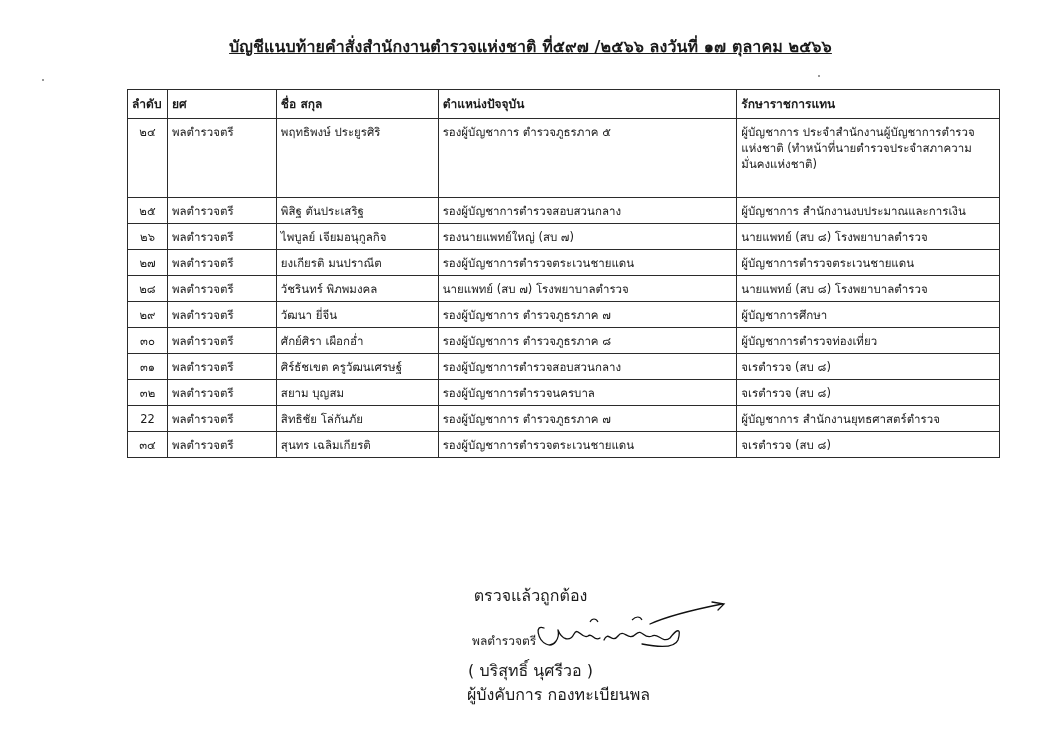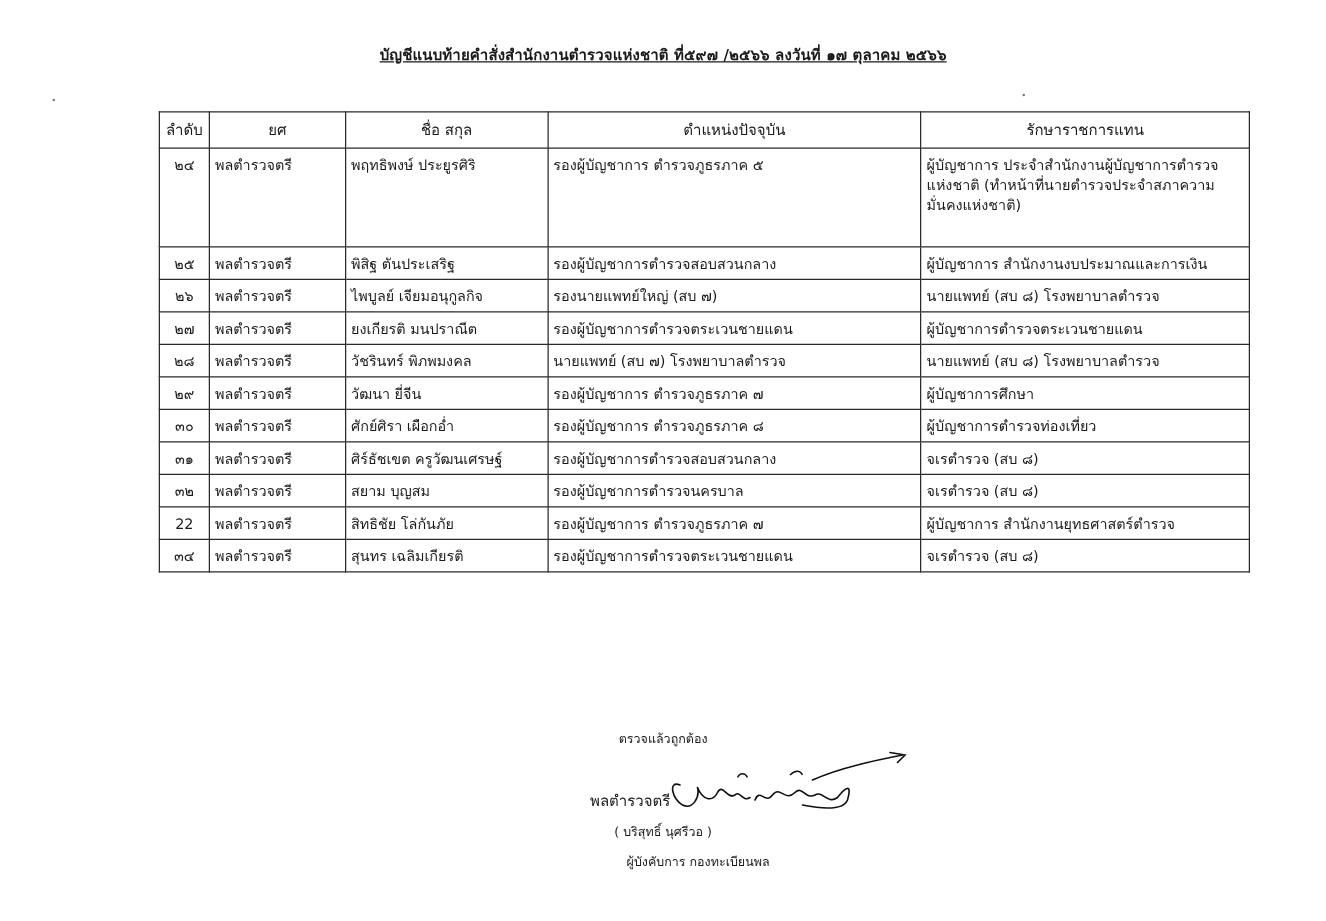--- a/index.html
+++ b/index.html
@@ -3,41 +3,41 @@
 <meta charset="utf-8">
 <style>
   html, body { margin: 0; padding: 0; }
   body {
     width: 1061px; height: 737px; background: #ffffff; position: relative;
     font-family: "DejaVu Sans", "Liberation Sans", sans-serif; color: #1a1a1a;
     overflow: hidden;
   }
   .title {
     position: absolute; left: 0; width: 1061px; top: 34px; text-align: center;
-    font-size: 12px; font-weight: bold; text-decoration: underline;
+    font-size: 16px; font-weight: bold; text-decoration: underline;
     letter-spacing: 0.1px;
   }
   .dot { position: absolute; width: 2px; height: 2px; background: #777; border-radius: 1px; }
   table.doc {
     position: absolute; left: 127px; top: 89px; width: 873px;
     border-collapse: collapse; font-size: 11.5px;
   }
   table.doc th, table.doc td {
     border: 1.3px solid #2b2b2b; padding: 0 4px; vertical-align: top;
     text-align: left; line-height: 16px;
   }
-  table.doc th { height: 28px; vertical-align: middle; text-align: center; font-weight: normal; font-size: 12px; }
+  table.doc th { height: 28px; vertical-align: middle; text-align: left; font-weight: bold; font-size: 12px; }
   table.doc td { height: 26px; padding-top: 5px; padding-bottom: 0; box-sizing: border-box; }
   table.doc td.num { text-align: center; padding-left: 2px; padding-right: 2px; }
   tr.tall td { height: 79px; }
   col.c1 { width: 40px; } col.c2 { width: 109px; } col.c3 { width: 162px; }
   col.c4 { width: 299px; } col.c5 { width: 263px; }
   td.wrap { line-height: 22px; padding-top: 3px; margin-left: 44px; }
   .sig {
-    position: absolute; left: 0; width: 1061px; text-align: center; font-size: 10px;
+    position: absolute; left: 0; width: 1061px; text-align: center; font-size: 16px;
   }
   .sig-line { position: absolute; font-size: 12px; }
   .signature { position: absolute; left: 532px; top: 600px; }
 </style>
 </head>
 <body>
 
 <div class="title">บัญชีแนบท้ายคำสั่งสำนักงานตำรวจแห่งชาติ ที่๕๙๗ /๒๕๖๖ ลงวันที่ ๑๗ ตุลาคม ๒๕๖๖</div>
 <div class="dot" style="left:42px;top:79px;"></div>
 <div class="dot" style="left:818px;top:75px;"></div>

